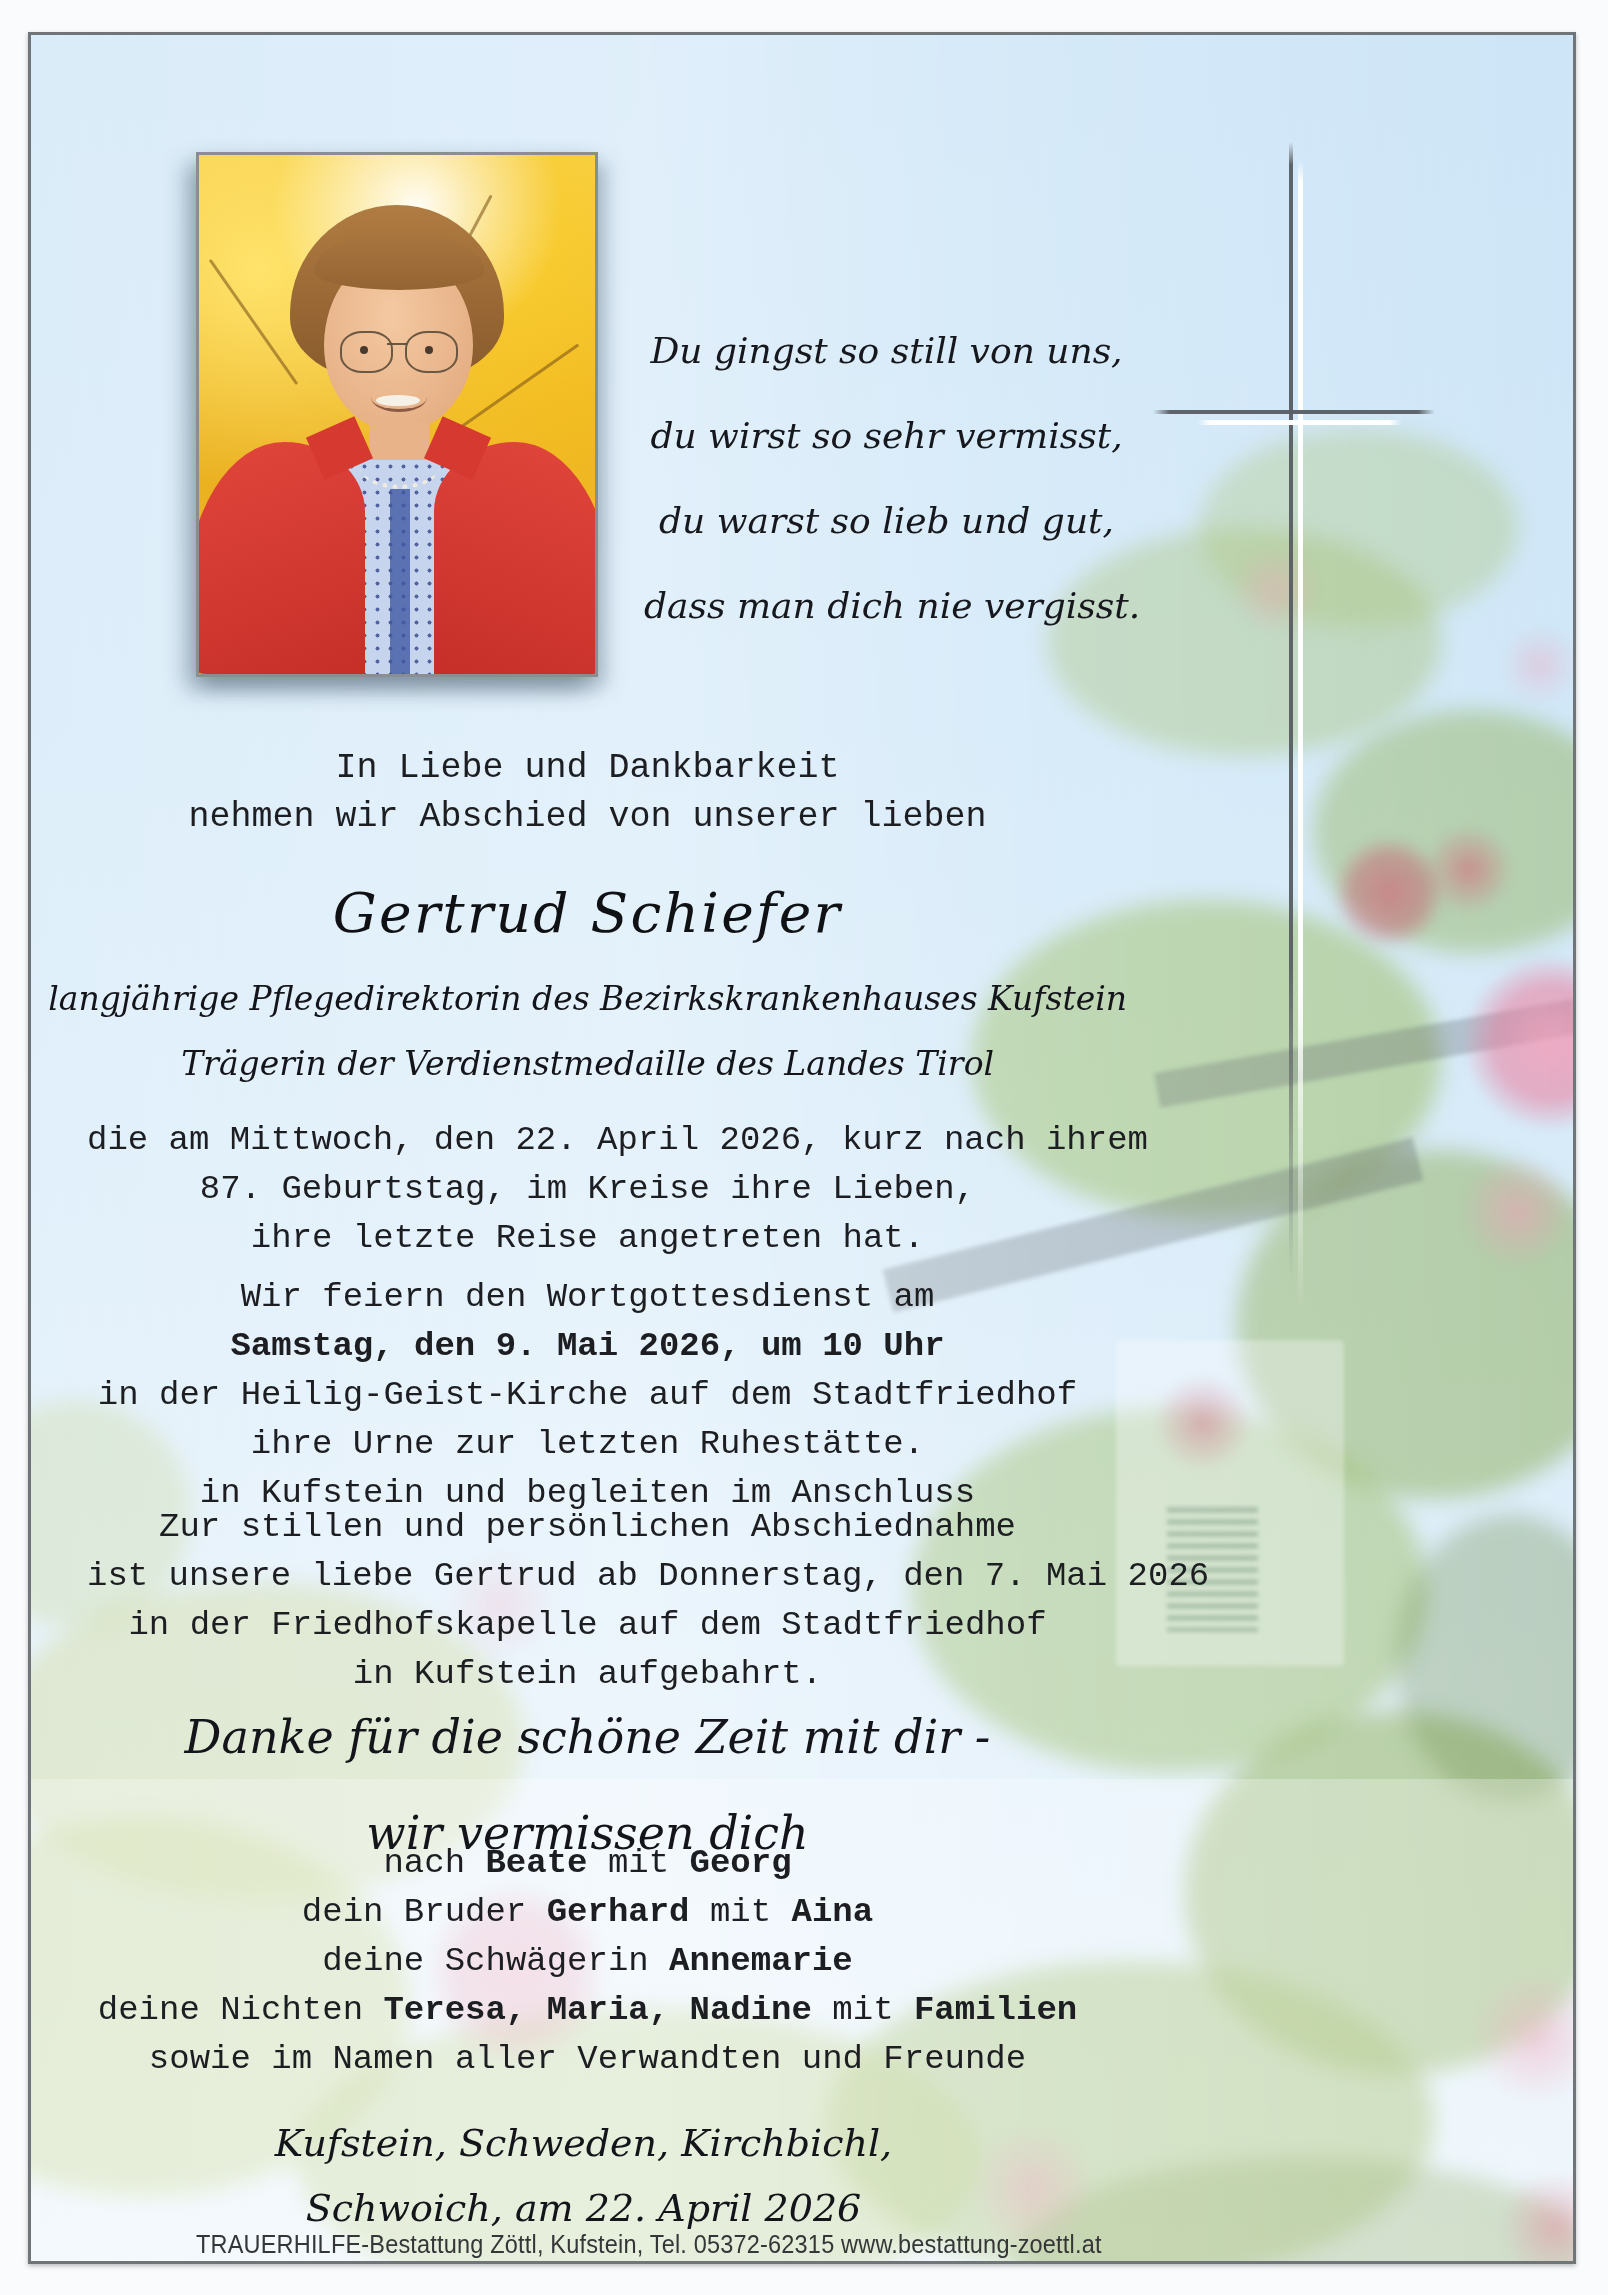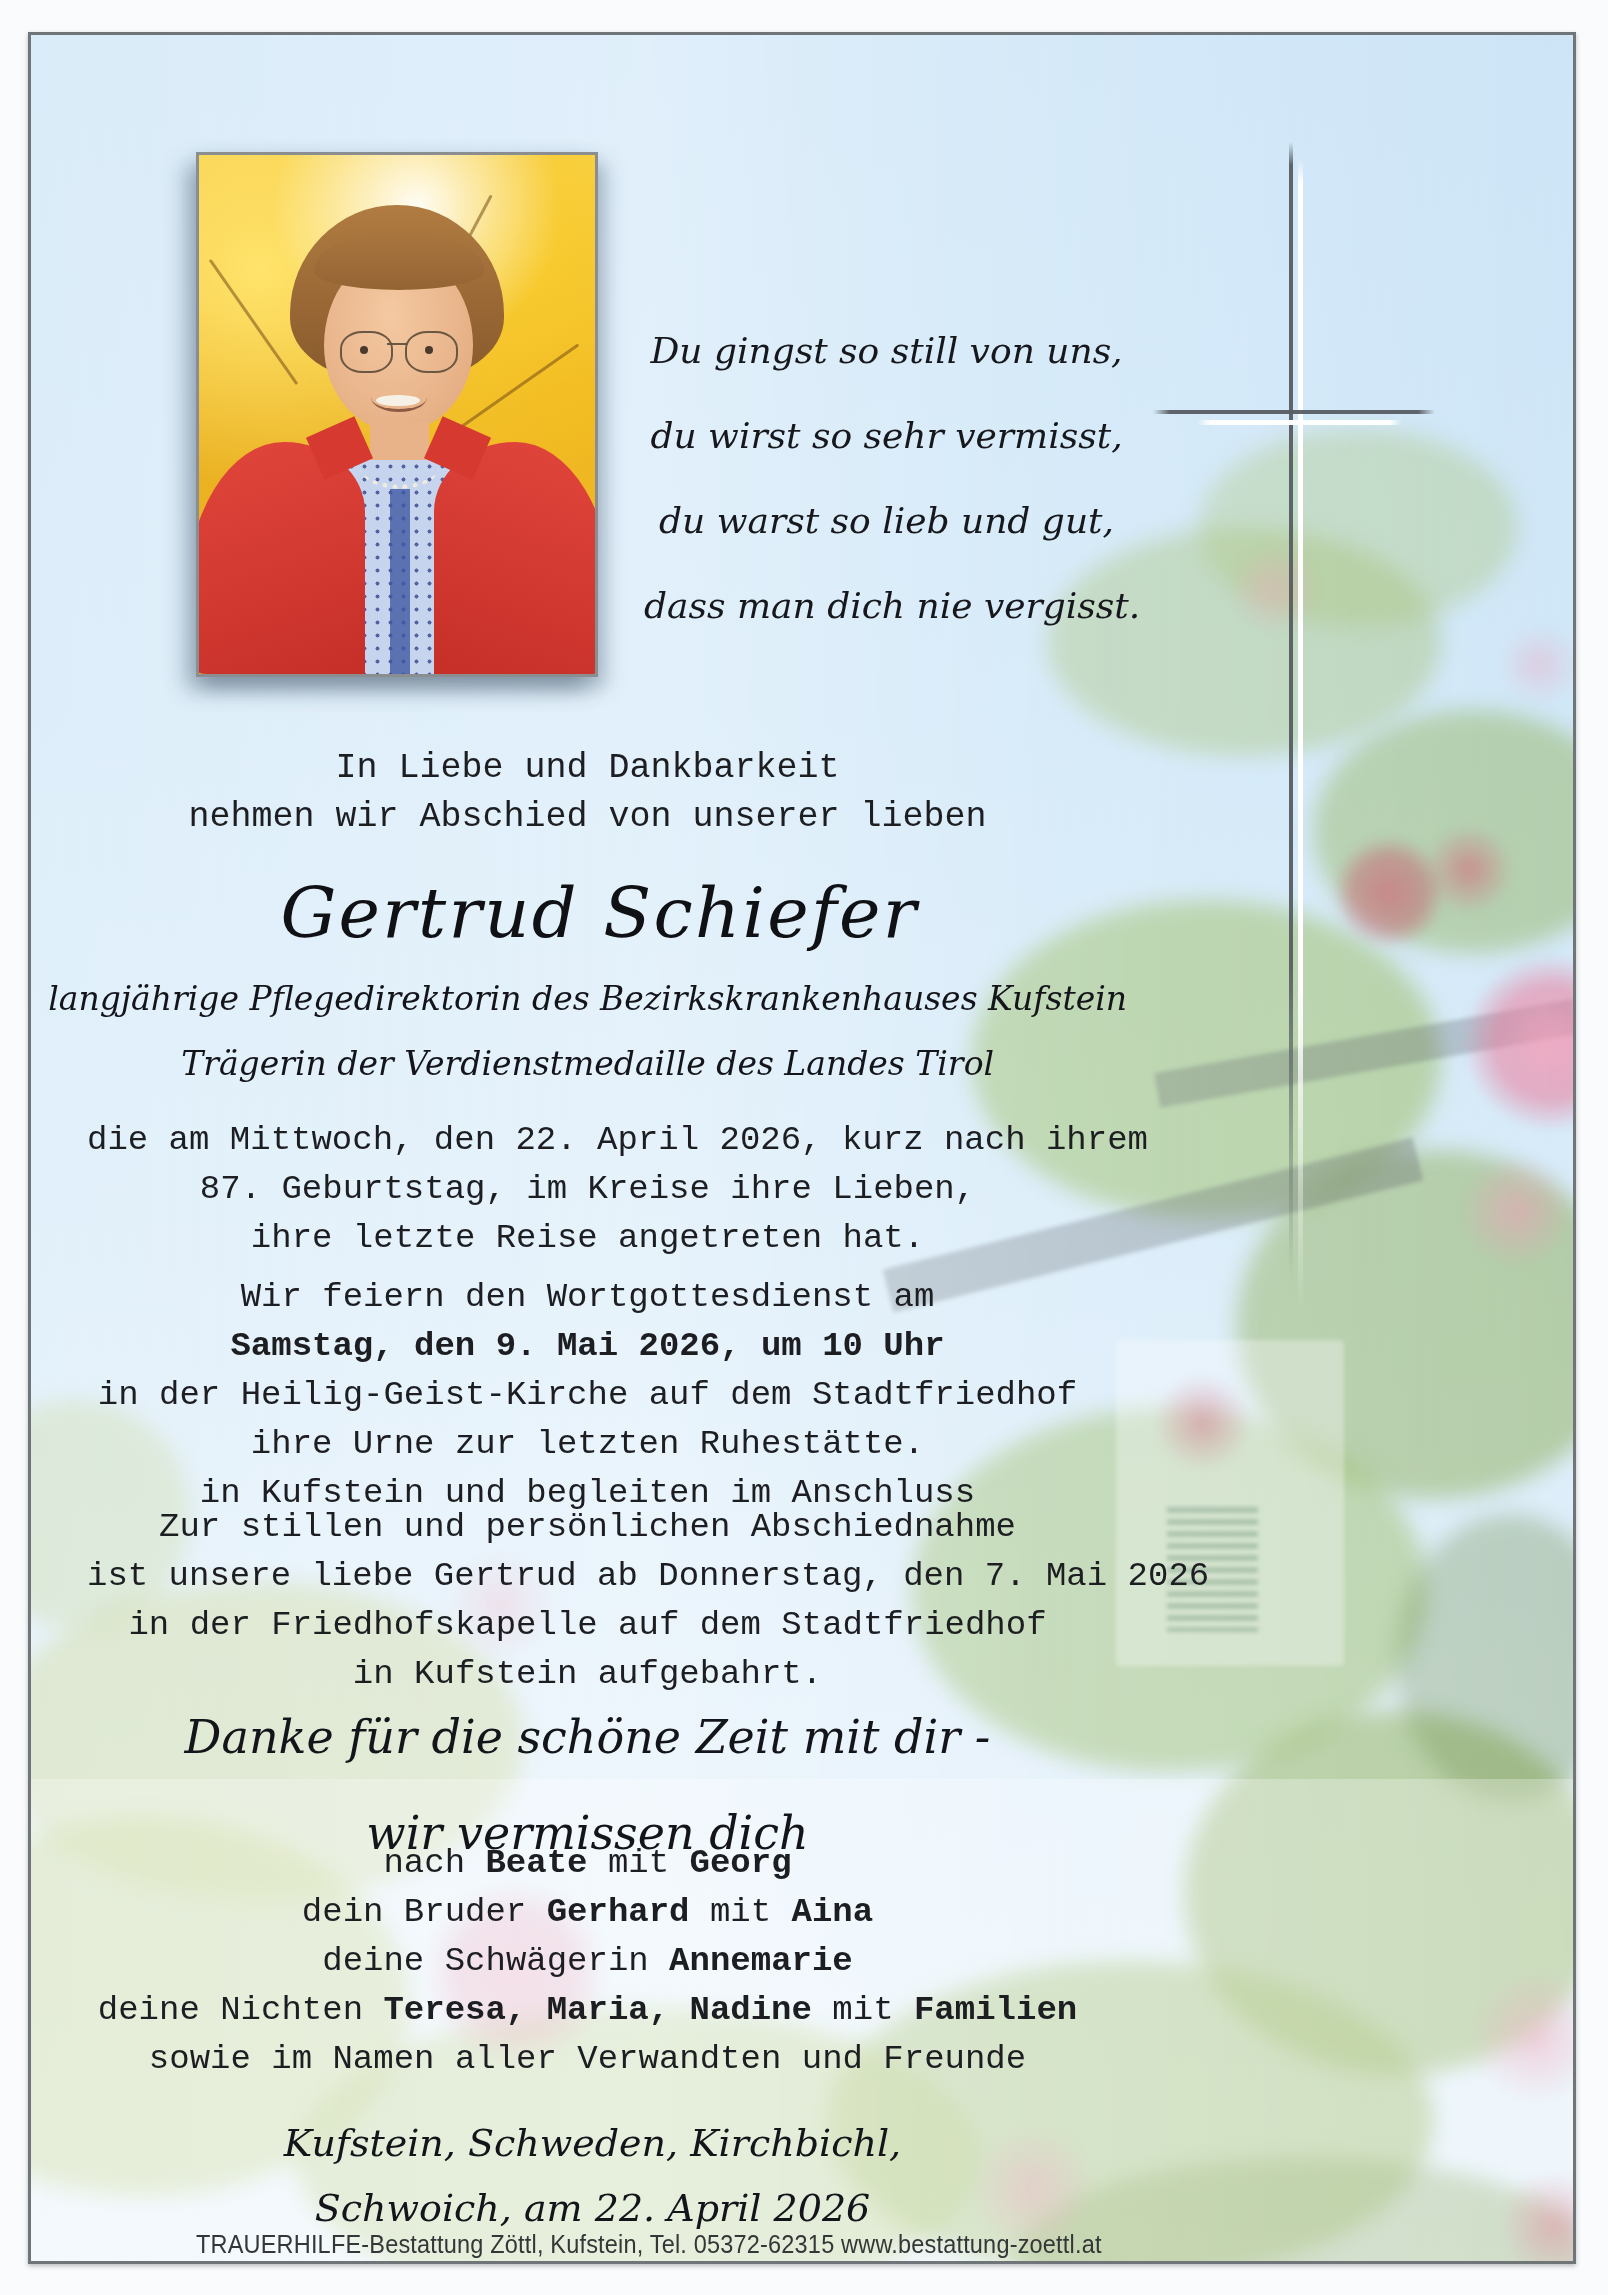--- a/index.html
+++ b/index.html
@@ -75,28 +75,28 @@
   .vr{left:235px;background:linear-gradient(200deg,#e2463c,#c52f28);border-radius:45% 55% 12% 0/30% 70% 8% 0;}
   .vcol{position:absolute;width:53px;height:46px;background:#d63930;top:270px;}
   .vcl{left:114px;transform:rotate(-24deg);} .vcr{left:232px;transform:rotate(24deg);}
   
   .blk{position:absolute;text-align:center;z-index:3;}
   .blk .ln{white-space:nowrap;}
   .script{font-family:"DejaVu Serif",serif;font-style:italic;}
   .sans{font-family:Liberation Mono, monospace;}
   .poem{left:613px;top:273px;width:485px;font-size:36px;line-height:85px;color:#17181d;}
   .intro{left:56px;top:709px;width:1001px;font-size:35px;line-height:49px;}
-  .name{left:68px;top:814px;width:1001px;font-size:70px;line-height:129px;letter-spacing:2.3px;color:#101114;}
+  .name{left:56px;top:814px;width:1001px;font-size:55px;line-height:129px;letter-spacing:2.3px;color:#101114;}
   .subtitle{left:10.6px;top:931px;width:1092px;font-size:33px;line-height:65px;color:#14151a;}
   .para{left:56px;width:1001px;font-size:34px;line-height:49px;}
   .p1{top:1081px;} .p2{top:1238px;} .p3{top:1468px;}
   .thanks{left:56px;top:1654px;width:1001px;font-size:46px;line-height:96px;color:#14151a;}
   .family{left:56px;top:1804px;width:1001px;font-size:34px;line-height:49px;}
   .family b,.para b{font-weight:bold;}
-  .places{left:61px;top:2076px;width:1001px;font-size:38px;line-height:65px;color:#14151a;}
+  .places{left:52px;top:2076px;width:1001px;font-size:38px;line-height:65px;color:#14151a;}
   .footer{position:absolute;left:165px;top:2195px;z-index:3;font-size:25px;color:#353637;
           letter-spacing:0.2px;transform:scaleX(.94);transform-origin:left;white-space:nowrap;}
 </style>
 </head>
 <body>
 
 <div class="page">
   <div class="card">
 
     <div class="bg">

